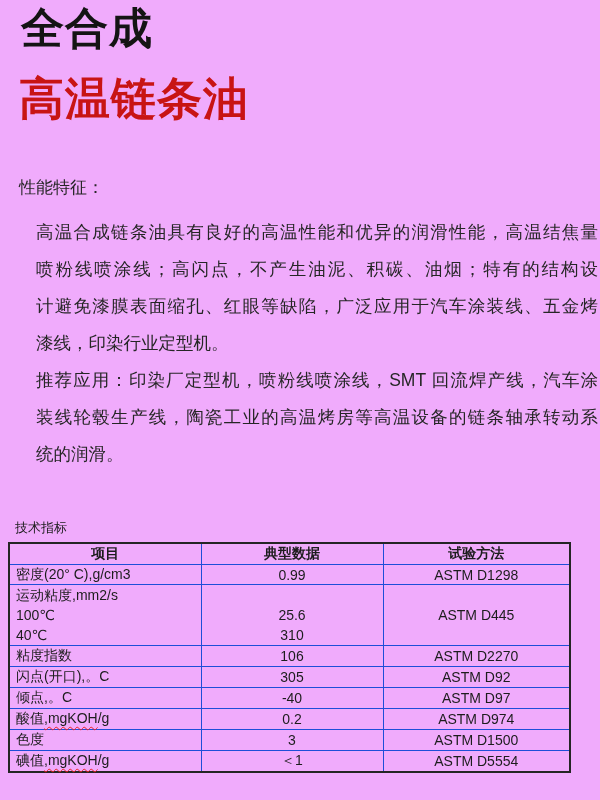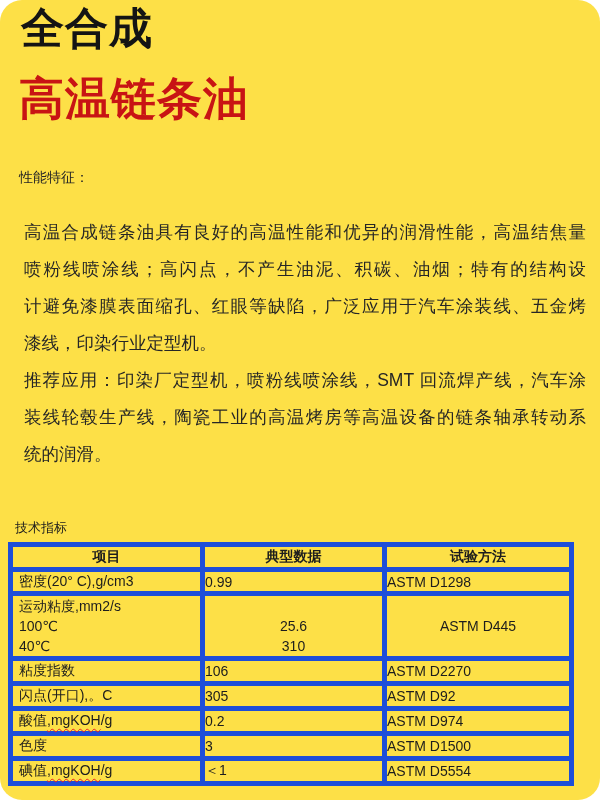--- a/index.html
+++ b/index.html
@@ -3,39 +3,39 @@
 <meta charset="utf-8">
 <style>
   html, body { margin: 0; padding: 0; background: #ffffff; }
   body {
     width: 600px; height: 800px;
     font-family: "Liberation Sans", "DejaVu Sans", sans-serif;
     color: #222222;
     position: relative;
     overflow: hidden;
   }
-  .doc { position: absolute; inset: 0; background: #fde047; border-radius: 22px; }
+  .doc { position: absolute; inset: 0; background: #f0abfc; }
 
   .title-black {
     position: absolute; left: 21px; top: 2px;
     font-size: 43px; font-weight: bold; color: #141414;
     letter-spacing: 1px; line-height: 52px; white-space: nowrap;
   }
   .title-red {
     position: absolute; left: 19px; top: 72px;
     font-size: 45px; font-weight: bold; color: #c81414;
     letter-spacing: 1px; line-height: 54px; white-space: nowrap;
   }
 
   .features-heading {
-    position: absolute; left: 19px; top: 165px;
-    font-size: 14px; line-height: 24px; color: #262626;
+    position: absolute; left: 19px; top: 176px;
+    font-size: 17px; line-height: 24px; color: #262626;
   }
 
-  .para { position: absolute; left: 24px; width: 562px; color: #262626; }
+  .para { position: absolute; left: 36px; width: 562px; color: #262626; }
   .para .pline {
     font-size: 17.5px; height: 37px; line-height: 37px;
     text-align: justify; text-align-last: justify;
     white-space: nowrap; overflow: hidden;
   }
   .para .pline.last { text-align: center; text-align-last: left; white-space: normal; }
   #features-para { top: 214px; }
   #applications-para { top: 362px; }
 
   .table-caption {
@@ -43,31 +43,31 @@
     font-size: 13px; line-height: 19px; color: #1d1d1d;
   }
 
   .spec-table {
     position: absolute; left: 8px; top: 542px;
     border-collapse: collapse; table-layout: fixed;
     border: 2px solid #252525;
     width: 561px;
   }
   .spec-table td, .spec-table th {
-    border: 5px solid #1d4ed8;
+    border: 1px solid #1d4ed8;
     padding: 0; margin: 0;
     font-size: 14px; color: #1d1d1d; font-weight: normal;
     vertical-align: middle;
   }
   .spec-table th { height: 20px; text-align: center; font-weight: bold; }
   .row-std td { height: 20px; }
   .row-density td { height: 19px; }
   .row-visc td { height: 60px; vertical-align: top; }
   .cell-item { text-align: left; padding-left: 6px !important; }
-  .cell-mid, .cell-method { }
+  .cell-mid, .cell-method { text-align: center; }
   .vline { height: 20px; line-height: 20px; }
   .vline.item { text-align: left; }
   .vline.mid, .vline.method { text-align: center; }
   .wavy {
     text-decoration: underline;
     text-decoration-style: wavy;
     text-decoration-color: #ee2222;
     text-decoration-thickness: 1px;
     text-underline-offset: 3px;
   }
@@ -139,20 +139,25 @@
       <td class="cell-mid">106</td>
       <td class="cell-method">ASTM D2270</td>
     </tr>
 
     <tr class="row-std">
       <td class="cell-item">闪点(开口),。C</td>
       <td class="cell-mid">305</td>
       <td class="cell-method">ASTM D92</td>
     </tr>
 
+    <tr class="row-std">
+      <td class="cell-item">倾点,。C</td>
+      <td class="cell-mid">-40</td>
+      <td class="cell-method">ASTM D97</td>
+    </tr>
 
     <tr class="row-std">
       <td class="cell-item"><span>酸值</span><span class="wavy">,mgKOH</span><span>/g</span></td>
       <td class="cell-mid">0.2</td>
       <td class="cell-method">ASTM D974</td>
     </tr>
 
     <tr class="row-std">
       <td class="cell-item">色度</td>
       <td class="cell-mid">3</td>

